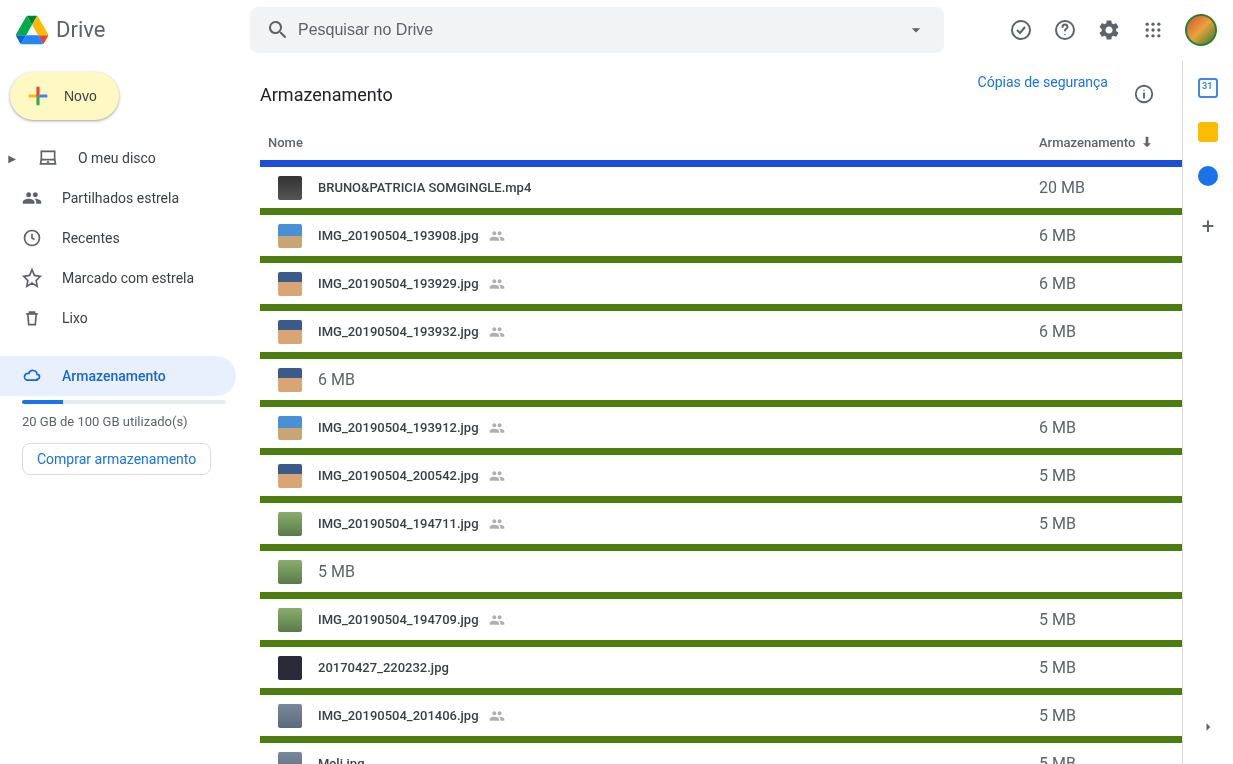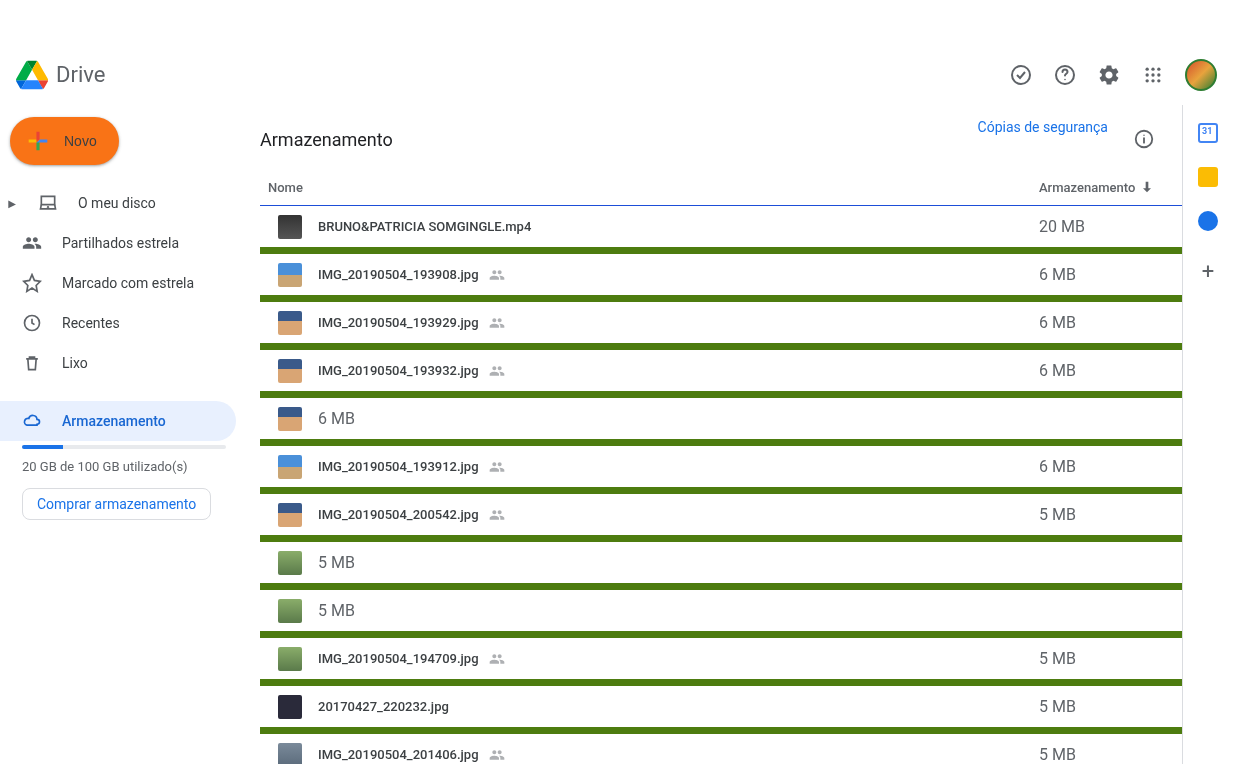--- a/index.html
+++ b/index.html
@@ -1,36 +1,36 @@
 <!DOCTYPE html>
 <html><head>
 <meta charset="utf-8">
 <style>
   * { box-sizing: border-box; margin: 0; padding: 0; }
   body { font-family: 'Google Sans', Roboto, Arial, sans-serif; font-size: 14px; color: #3c4043; background: #fff; overflow: hidden; }
   
-  .top-bar { display: flex; align-items: center; height: 60px; padding: 0 12px; border-bottom: 1px solid #fff; margin-top: 45px; }
+  .top-bar { display: flex; align-items: center; height: 60px; padding: 0 12px; border-bottom: 1px solid #fff; }
   .logo-area { display: flex; align-items: center; width: 238px; cursor: pointer; }
   .drive-logo { width: 40px; height: 40px; display: flex; align-items: center; justify-content: center; }
   .drive-title { font-size: 22px; color: #5f6368; margin-left: 4px; }
   
   .search-box { flex: 1; max-width: 694px; height: 46px; background: #f1f3f4; border-radius: 8px; display: flex; align-items: center; padding: 0 8px; }
   .search-icon-btn { width: 40px; height: 40px; border-radius: 50%; display: flex; align-items: center; justify-content: center; cursor: pointer; }
   .search-input { flex: 1; border: none; background: transparent; font-size: 16px; outline: none; color: #3c4043; }
   .search-input::placeholder { color: #5f6368; }
   .search-dropdown { width: 40px; height: 40px; display: flex; align-items: center; justify-content: center; cursor: pointer; }
   
   .top-actions { display: flex; align-items: center; gap: 4px; margin-left: auto; padding-right: 4px; }
   .icon-btn { width: 40px; height: 40px; border-radius: 50%; display: flex; align-items: center; justify-content: center; cursor: pointer; color: #5f6368; }
   .avatar { width: 32px; height: 32px; border-radius: 50%; background: linear-gradient(135deg,#d4502c,#e8a33d,#2e7d32); border: 2px solid #2e7d32; margin-left: 8px; cursor: pointer; }
   
   .body-area { display: flex; height: calc(100vh - 60px); }
   
   .sidebar { width: 250px; padding: 8px 0 8px 0; }
-  .new-btn { margin: 4px 0 8px 10px; height: 48px; padding: 0 22px 0 14px; border-radius: 24px; box-shadow: 0 1px 2px rgba(60,64,67,.3),0 1px 3px 1px rgba(60,64,67,.15); display: inline-flex; align-items: center; gap: 12px; background: #f97316; cursor: pointer; border: none; font-size: 14px; color: #3c4043; }
+  .new-btn { margin: 4px 0 8px 10px; height: 48px; padding: 0 22px 0 14px; border-radius: 24px; box-shadow: 0 1px 2px rgba(60,64,67,.3),0 1px 3px 1px rgba(60,64,67,.15); display: inline-flex; align-items: center; gap: 12px; background: #fef9c3; cursor: pointer; border: none; font-size: 14px; color: #3c4043; }
   
   .nav-list { margin-top: 10px; }
   .nav-item { height: 40px; display: flex; align-items: center; padding: 0 12px 0 22px; cursor: pointer; border-radius: 0 20px 20px 0; margin-right: 14px; gap: 20px; color: #3c4043; position: relative; }
   .nav-item.has-arrow { padding-left: 6px; }
   .nav-item.active { background: #e8f0fe; color: #1967d2; font-weight: 500; }
   .nav-item .nav-icon { width: 20px; height: 20px; display: flex; align-items: center; justify-content: center; }
   .expand-arrow { width: 12px; display: inline-flex; justify-content: center; font-size: 10px; color: #5f6368; }
   .nav-gap { height: 18px; }
   
   .storage-bar-wrap { padding: 4px 24px 4px 22px; }
@@ -40,21 +40,21 @@
   .buy-storage { margin: 14px 0 0 0; display: inline-block; padding: 6px 14px; border: 1px solid #dadce0; border-radius: 8px; color: #1a73e8; font-size: 14px; cursor: pointer; line-height: 1.3; }
   
   .main { flex: 1; display: flex; border-left: 0; }
   .content { flex: 1; padding: 14px 0 0 10px; display: flex; flex-direction: column; border-right: 1px solid #dadce0; }
   
   .content-header { display: flex; align-items: center; padding: 0 18px 14px 0; }
   .page-title { font-size: 18px; color: #202124; }
   .header-actions { margin-left: auto; display: flex; gap: 16px; }
   .backups-link { color: #1a73e8; font-size: 14px; cursor: pointer; }
   
-  .table-header { display: flex; align-items: center; padding: 6px 18px 10px 8px; border-bottom: 1px solid #1d4ed8; color: #5f6368; font-size: 13px; font-weight: 500; }
+  .table-header { display: flex; align-items: center; padding: 6px 18px 10px 8px; border-bottom: 7px solid #1d4ed8; color: #5f6368; font-size: 13px; font-weight: 500; }
   .col-name { flex: 1; }
   .col-storage { width: 125px; display: flex; align-items: center; gap: 4px; cursor: pointer; }
   
   .file-list { flex: 1; overflow-y: auto; }
   .file-row { display: flex; align-items: center; height: 48px; padding: 0 18px 0 18px; border-bottom: 7px solid #4d7c0f; cursor: pointer; }
   .file-thumb { width: 24px; height: 24px; background: #888; border-radius: 2px; margin-right: 16px; flex-shrink: 0; }
   .file-thumb.video { background: linear-gradient(#333,#555); position:relative; }
   .file-thumb.photo-sky { background: linear-gradient(#4a90d9 50%,#c9a574 50%); }
   .file-thumb.photo-sunset { background: linear-gradient(#3a5a8a 40%,#d9a574 40%); }
   .file-thumb.photo-green { background: linear-gradient(#8aad6a,#5a7a4a); }
@@ -89,20 +89,33 @@
           <path fill="#00ac47" d="M43.65 25L29.9 1.2c-1.35.8-2.5 1.9-3.3 3.3l-25.4 44A9.06 9.06 0 000 53h27.5z"></path>
           <path fill="#ea4335" d="M73.55 76.8c1.35-.8 2.5-1.9 3.3-3.3l1.6-2.75L86.1 57.5c.8-1.4 1.2-2.95 1.2-4.5H59.8l5.85 11.5z"></path>
           <path fill="#00832d" d="M43.65 25L57.4 1.2C56.05.4 54.5 0 52.95 0h-18.6c-1.55 0-3.1.45-4.45 1.2z"></path>
           <path fill="#2684fc" d="M59.8 53H27.5L13.75 76.8c1.35.8 2.9 1.2 4.45 1.2h50.9c1.55 0 3.1-.45 4.45-1.2z"></path>
           <path fill="#ffba00" d="M73.4 26.5l-12.7-22c-.8-1.4-1.95-2.5-3.3-3.3L43.65 25 59.8 53h27.45c0-1.55-.4-3.1-1.2-4.5z"></path>
         </svg>
     </div>
     <span class="drive-title">Drive</span>
   </div>
 
+  <div class="search-box">
+    <div class="search-icon-btn">
+      <svg width="24" height="24" viewBox="0 0 24 24" fill="#5f6368">
+          <path d="M15.5 14h-.79l-.28-.27a6.471 6.471 0 001.57-5.25C15.45 5.31 12.88 2.9 9.68 3A6.5 6.5 0 003 9.68c-.1 3.2 2.31 5.77 5.48 6.32a6.471 6.471 0 005.25-1.57l.27.28v.79l4.25 4.25c.41.41 1.08.41 1.49 0 .41-.41.41-1.08 0-1.49L15.5 14zm-6 0C7.01 14 5 11.99 5 9.5S7.01 5 9.5 5 14 7.01 14 9.5 11.99 14 9.5 14z"></path>
+        </svg>
+    </div>
+    <input class="search-input" placeholder="Pesquisar no Drive" style="">
+    <div class="search-dropdown">
+      <svg width="20" height="20" viewBox="0 0 24 24" fill="#5f6368">
+          <path d="M7 10l5 5 5-5z"></path>
+        </svg>
+    </div>
+  </div>
 
   <div class="top-actions">
     <div class="icon-btn">
         <svg width="24" height="24" viewBox="0 0 24 24" fill="none" stroke="#5f6368" stroke-width="2">
           <circle cx="12" cy="12" r="9"></circle>
           <path d="M8 12l3 3 5-6"></path>
         </svg>
       </div>
     <div class="icon-btn">
         <svg width="24" height="24" viewBox="0 0 24 24" fill="none" stroke="#5f6368" stroke-width="2">
@@ -163,33 +176,33 @@
         <span class="nav-icon">
             <svg width="20" height="20" viewBox="0 0 24 24" fill="#5f6368">
               <path d="M16 11c1.66 0 2.99-1.34 2.99-3S17.66 5 16 5s-3 1.34-3 3 1.34 3 3 3zm-8 0c1.66 0 2.99-1.34 2.99-3S9.66 5 8 5 5 6.34 5 8s1.34 3 3 3zm0 2c-2.33 0-7 1.17-7 3.5V19h14v-2.5c0-2.33-4.67-3.5-7-3.5zm8 0c-.29 0-.62.02-.97.05 1.16.84 1.97 1.97 1.97 3.45V19h6v-2.5c0-2.33-4.67-3.5-7-3.5z"></path>
             </svg>
           </span>
         <span>Partilhados estrela</span>
       </div>
       <div class="nav-item">
         <span class="nav-icon">
             <svg width="20" height="20" viewBox="0 0 24 24" fill="none" stroke="#5f6368" stroke-width="2">
-              <path d="M12 2l2.9 6.9L22 10l-5 4.9 1.2 7.1L12 18l-6.2 4 1.2-7.1L2 10l7.1-1.1z"></path>
-            </svg>
-          </span>
-        <span>Marcado com estrela</span>
-      </div>
-      <div class="nav-item">
-        <span class="nav-icon">
-            <svg width="20" height="20" viewBox="0 0 24 24" fill="none" stroke="#5f6368" stroke-width="2">
               <circle cx="12" cy="12" r="9"></circle>
               <path d="M12 7v5l3 2"></path>
             </svg>
           </span>
         <span>Recentes</span>
+      </div>
+      <div class="nav-item">
+        <span class="nav-icon">
+            <svg width="20" height="20" viewBox="0 0 24 24" fill="none" stroke="#5f6368" stroke-width="2">
+              <path d="M12 2l2.9 6.9L22 10l-5 4.9 1.2 7.1L12 18l-6.2 4 1.2-7.1L2 10l7.1-1.1z"></path>
+            </svg>
+          </span>
+        <span>Marcado com estrela</span>
       </div>
       <div class="nav-item">
         <span class="nav-icon">
             <svg width="20" height="20" viewBox="0 0 24 24" fill="none" stroke="#5f6368" stroke-width="2">
               <path d="M5 7h14M9 7V5h6v2M7 7l1 13h8l1-13"></path>
             </svg>
           </span>
         <span>Lixo</span>
       </div>
       <div class="nav-gap"></div>
@@ -307,20 +320,28 @@
               <span>
                 <svg class="shared-icon" viewBox="0 0 24 24" fill="#5f6368">
                   <path d="M16 11c1.66 0 2.99-1.34 2.99-3S17.66 5 16 5s-3 1.34-3 3 1.34 3 3 3zm-8 0c1.66 0 2.99-1.34 2.99-3S9.66 5 8 5 5 6.34 5 8s1.34 3 3 3zm0 2c-2.33 0-7 1.17-7 3.5V19h14v-2.5c0-2.33-4.67-3.5-7-3.5zm8 0c-.29 0-.62.02-.97.05 1.16.84 1.97 1.97 1.97 3.45V19h6v-2.5c0-2.33-4.67-3.5-7-3.5z"></path>
                 </svg>
               </span>
             </div>
             <div class="file-size">5 MB</div>
           </div>
           <div class="file-row">
             <div class="file-thumb photo-green"></div>
+            <div class="file-name">
+              <span>IMG_20190504_194711.jpg</span>
+              <span>
+                <svg class="shared-icon" viewBox="0 0 24 24" fill="#5f6368">
+                  <path d="M16 11c1.66 0 2.99-1.34 2.99-3S17.66 5 16 5s-3 1.34-3 3 1.34 3 3 3zm-8 0c1.66 0 2.99-1.34 2.99-3S9.66 5 8 5 5 6.34 5 8s1.34 3 3 3zm0 2c-2.33 0-7 1.17-7 3.5V19h14v-2.5c0-2.33-4.67-3.5-7-3.5zm8 0c-.29 0-.62.02-.97.05 1.16.84 1.97 1.97 1.97 3.45V19h6v-2.5c0-2.33-4.67-3.5-7-3.5z"></path>
+                </svg>
+              </span>
+            </div>
             <div class="file-size">5 MB</div>
           </div>
           <div class="file-row">
             <div class="file-thumb photo-green"></div>
             <div class="file-size">5 MB</div>
           </div>
           <div class="file-row">
             <div class="file-thumb photo-green"></div>
             <div class="file-name">
               <span>IMG_20190504_194709.jpg</span>

